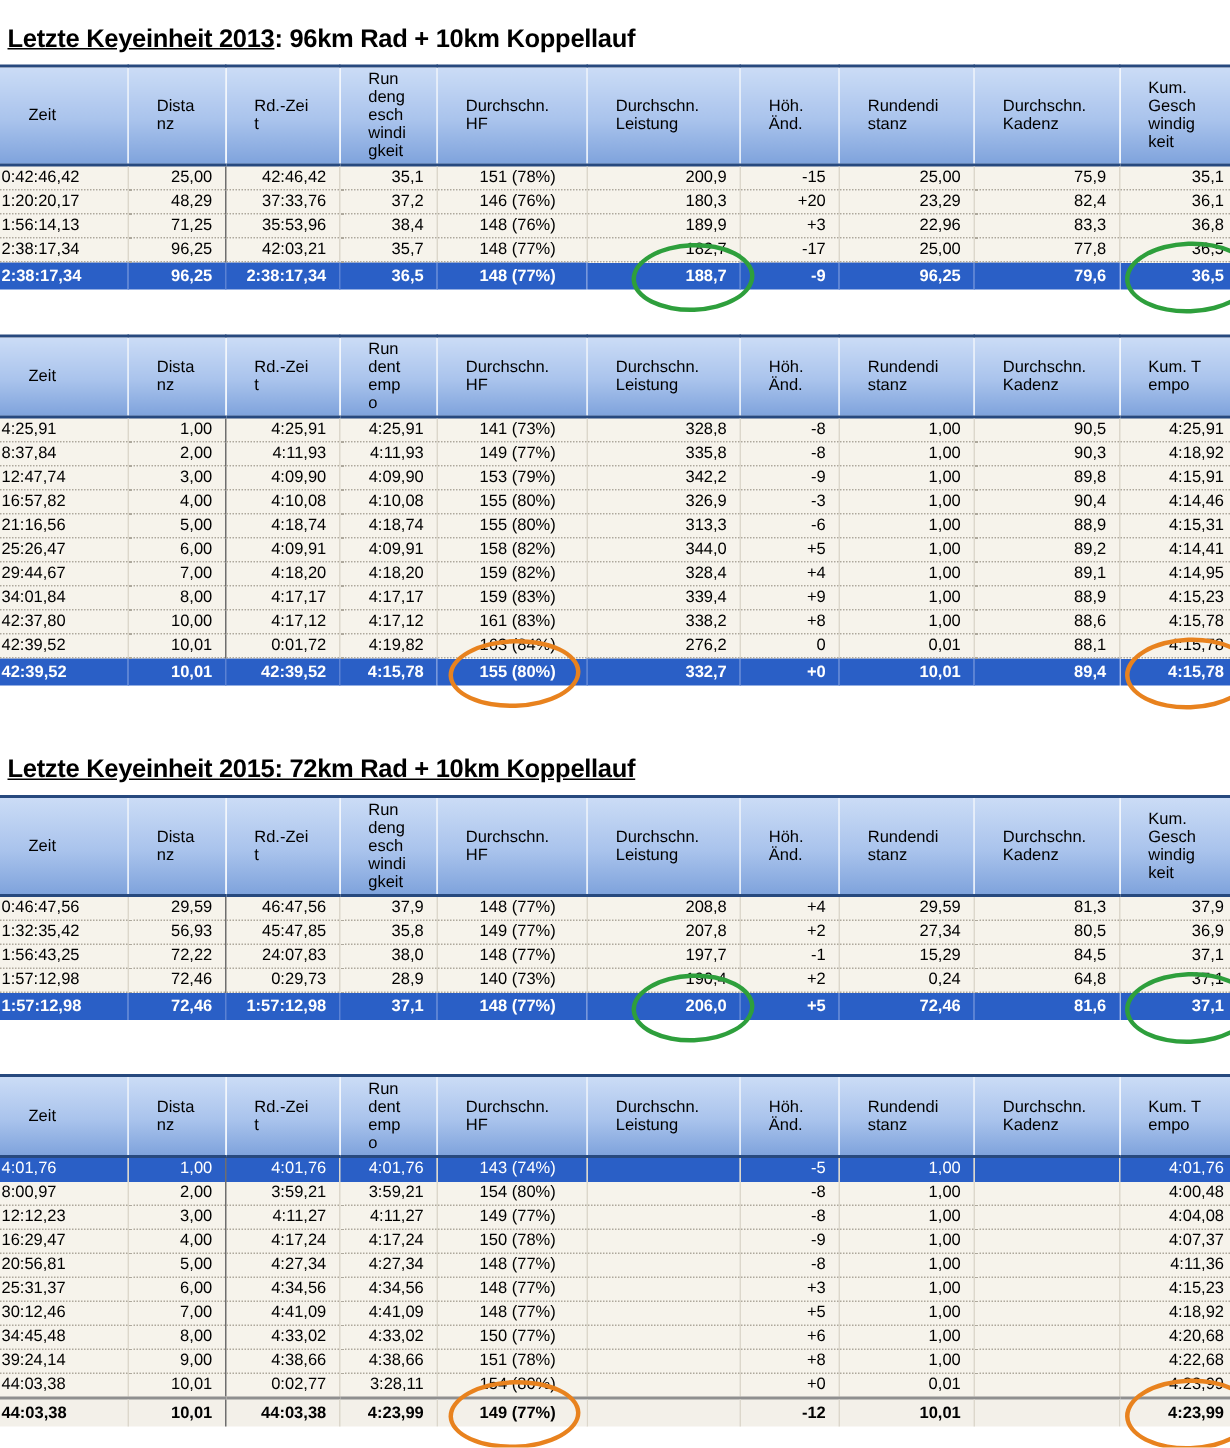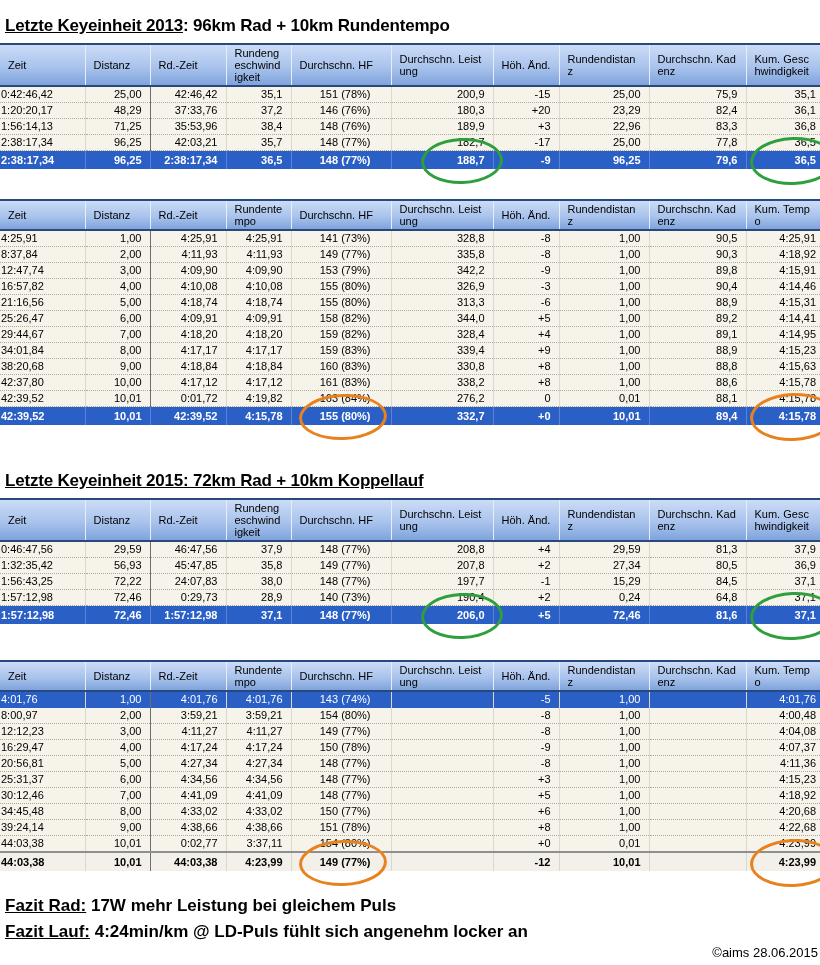--- a/index.html
+++ b/index.html
@@ -18,21 +18,21 @@
   table.grid{
     border-collapse:collapse;table-layout:fixed;width:820px;
     font-size:11px;border-top:2px solid #27497E;
   }
   col.w0{width:85px}col.w1{width:65px}col.w2{width:76px}col.w3{width:65px}
   col.w4{width:100px}col.w5{width:102px}col.w6{width:66px}col.w7{width:90px}
   col.w8{width:97px}col.w9{width:74px}
   th{
     background:linear-gradient(180deg,#CBDCF6 0%,#A9C3EC 55%,#7FA3DC 100%);
     font-weight:normal;text-align:left;vertical-align:middle;
-    padding:2px 8px;line-height:12px;font-size:11px;
+    padding:2px 19px;line-height:12px;font-size:11px;
     border-right:1px solid #E6EEF9;border-bottom:2px solid #27497E;
     word-break:break-all;overflow:hidden;
   }
   th:last-child{border-right:none;margin-left:32px;}
   td{
     background:#F6F3EB;padding:1px 8px 1px 2px;text-align:right;
     border-right:1px solid #DCD7CB;border-bottom:1px dotted #ADA89C;
     line-height:13px;white-space:nowrap;overflow:visible;
   }
   td.c0{text-align:left;padding-left:1px;}
@@ -54,21 +54,21 @@
   td.c9 .circle{right:-16px;width:80px;height:42px;}
   .fazit{margin:22px 0 0 5px;font-size:17px;font-weight:bold;line-height:26px;}
   .fazit-line{white-space:nowrap;}
   .credit{text-align:right;font-size:13px;margin:0 2px 0 0;font-weight:normal;}
 </style>
 </head>
 <body>
 
 <div class="page">
 
-  <h1 class="h-2013"><span class="u">Letzte Keyeinheit 2013</span><span>: 96km Rad + 10km Rundentempo</span></h1>
+  <h1 class="h-2013"><span class="u">Letzte Keyeinheit 2013</span><span>: 96km Rad + 10km Koppellauf</span></h1>
 
   <div class="tbl t1">
       <table class="grid">
         <colgroup>
           <col class="w0">
           <col class="w1">
           <col class="w2">
           <col class="w3">
           <col class="w4">
           <col class="w5">
@@ -275,32 +275,20 @@
             <td class="c2">4:17,17</td>
             <td class="c3">4:17,17</td>
             <td class="c4">159 (83%)</td>
             <td class="c5">339,4</td>
             <td class="c6">+9</td>
             <td class="c7">1,00</td>
             <td class="c8">88,9</td>
             <td class="c9">4:15,23</td>
           </tr>
           <tr>
-            <td class="c0">38:20,68</td>
-            <td class="c1">9,00</td>
-            <td class="c2">4:18,84</td>
-            <td class="c3">4:18,84</td>
-            <td class="c4">160 (83%)</td>
-            <td class="c5">330,8</td>
-            <td class="c6">+8</td>
-            <td class="c7">1,00</td>
-            <td class="c8">88,8</td>
-            <td class="c9">4:15,63</td>
-          </tr>
-          <tr>
             <td class="c0">42:37,80</td>
             <td class="c1">10,00</td>
             <td class="c2">4:17,12</td>
             <td class="c3">4:17,12</td>
             <td class="c4">161 (83%)</td>
             <td class="c5">338,2</td>
             <td class="c6">+8</td>
             <td class="c7">1,00</td>
             <td class="c8">88,6</td>
             <td class="c9">4:15,78</td>
@@ -562,21 +550,21 @@
             <td class="c5"></td>
             <td class="c6">+8</td>
             <td class="c7">1,00</td>
             <td class="c8"></td>
             <td class="c9">4:22,68</td>
           </tr>
           <tr>
             <td class="c0">44:03,38</td>
             <td class="c1">10,01</td>
             <td class="c2">0:02,77</td>
-            <td class="c3">3:37,11</td>
+            <td class="c3">3:28,11</td>
             <td class="c4">154 (80%)</td>
             <td class="c5"></td>
             <td class="c6">+0</td>
             <td class="c7">0,01</td>
             <td class="c8"></td>
             <td class="c9">4:23,99</td>
           </tr>
           <tr class="summary plain">
             <td class="c0"><span>44:03,38</span></td>
             <td class="c1"><span>10,01</span></td>

